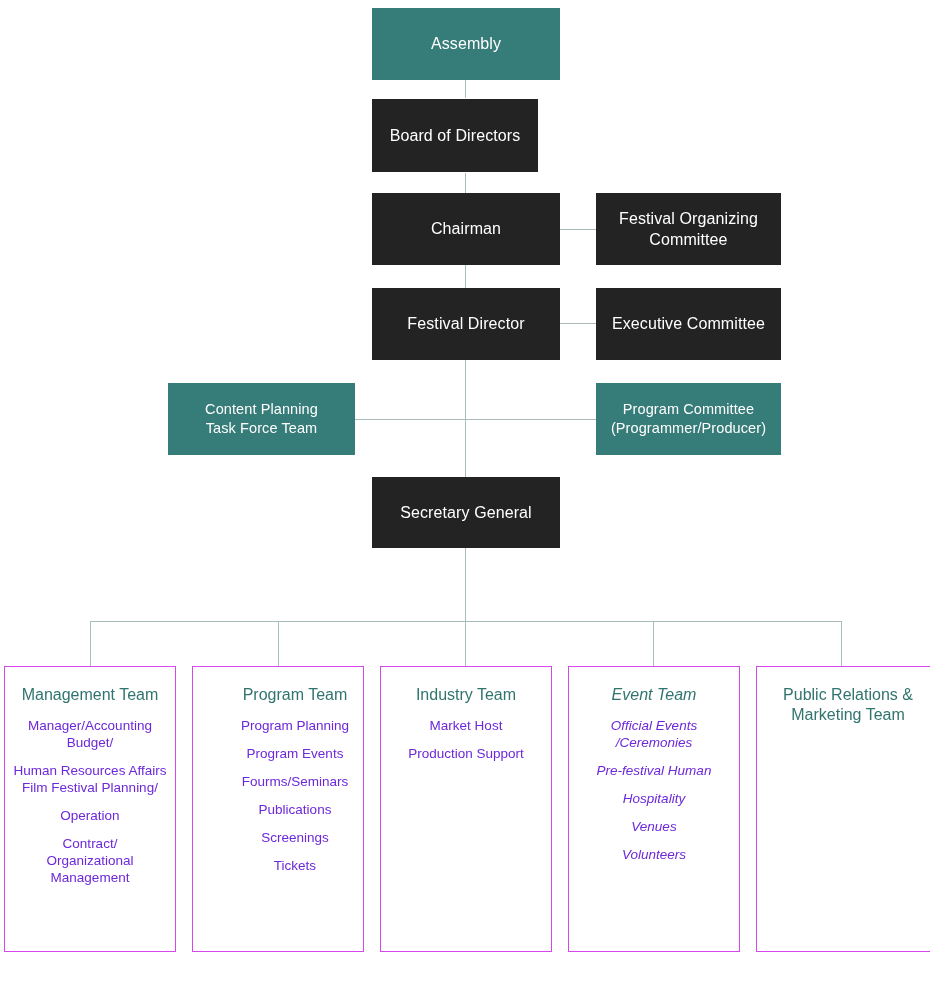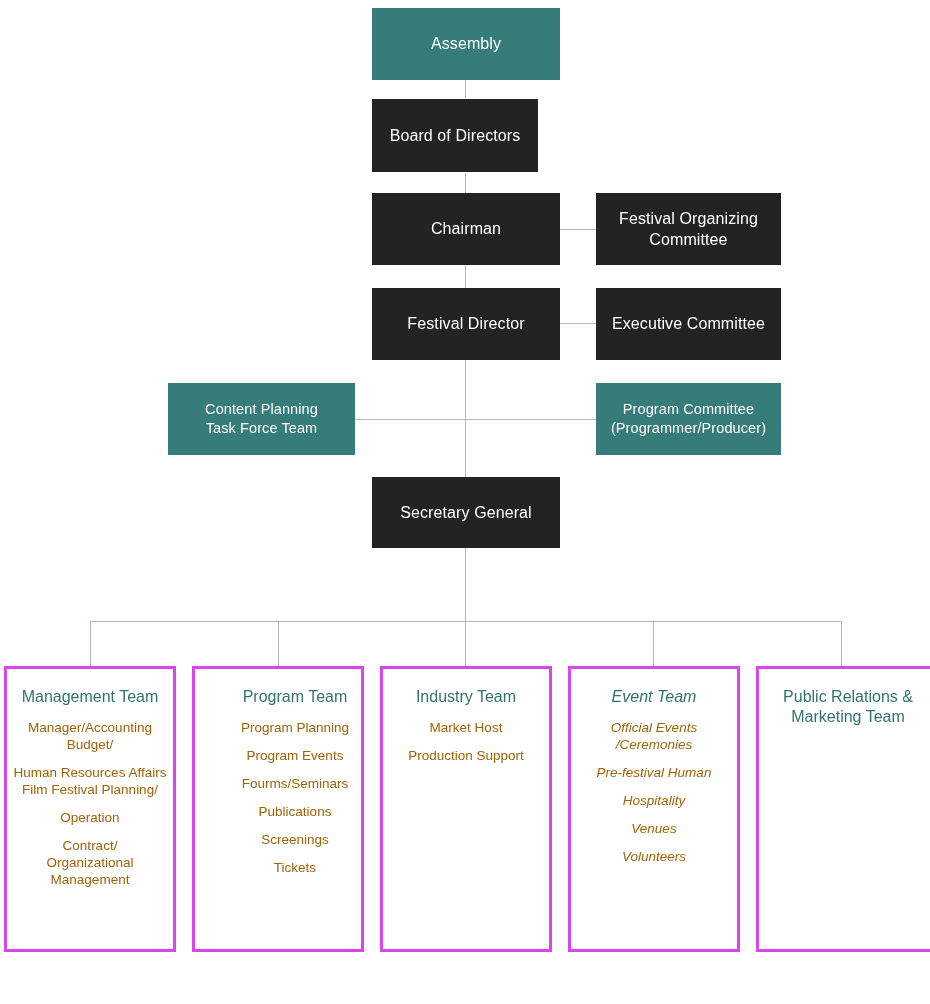--- a/index.html
+++ b/index.html
@@ -43,40 +43,40 @@
     padding: 4px 6px;
   }
   .node.dark  { background: #232323; }
   .node.teal  { background: #367c78; }
   .node .node-label { display: block; white-space: pre-line; }
 
   
   .team {
     position: absolute;
     box-sizing: border-box;
-    border: 3px solid #d946ef;
+    border: 1px solid #d946ef;
     background: #ffffff;
     padding-top: 18px;
   }
   .team-title {
     color: #31746f;
     font-size: 16px;
     line-height: 1.28;
     text-align: center;
     white-space: pre-line;
     margin-bottom: 12px;
     padding: 0 5px;
   }
   .team-items {
     list-style: none;
     margin: 0;
     padding: 0 6px;
   }
   .team-items li {
-    color: #a16207;
+    color: #6d28d9;
     font-size: 13.5px;
     line-height: 1.26;
     text-align: center;
     white-space: pre-line;
     margin-bottom: 11px;
   }
 </style>
 </head>
 <body>
 

